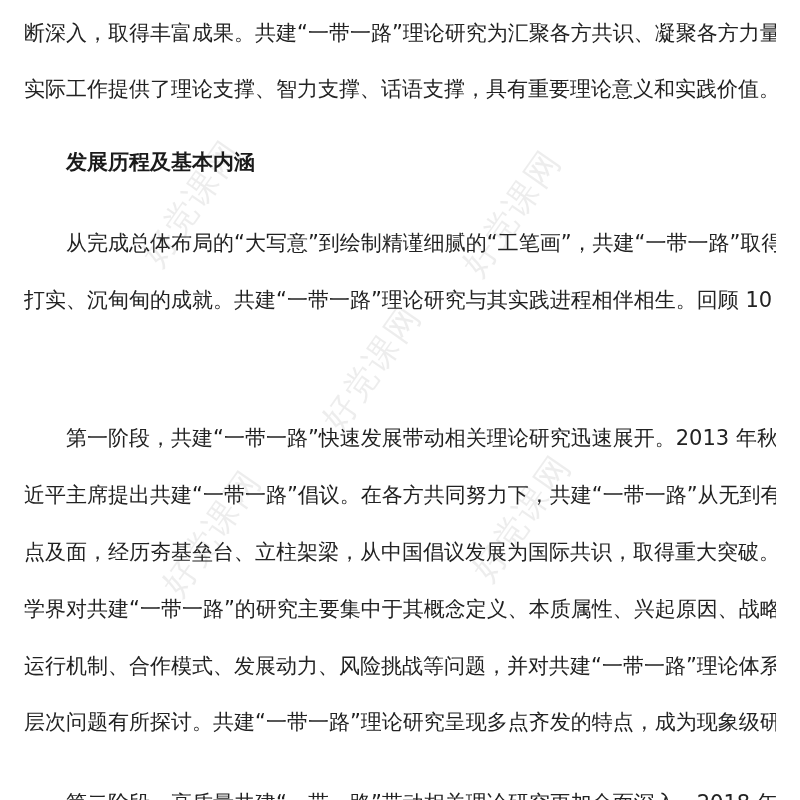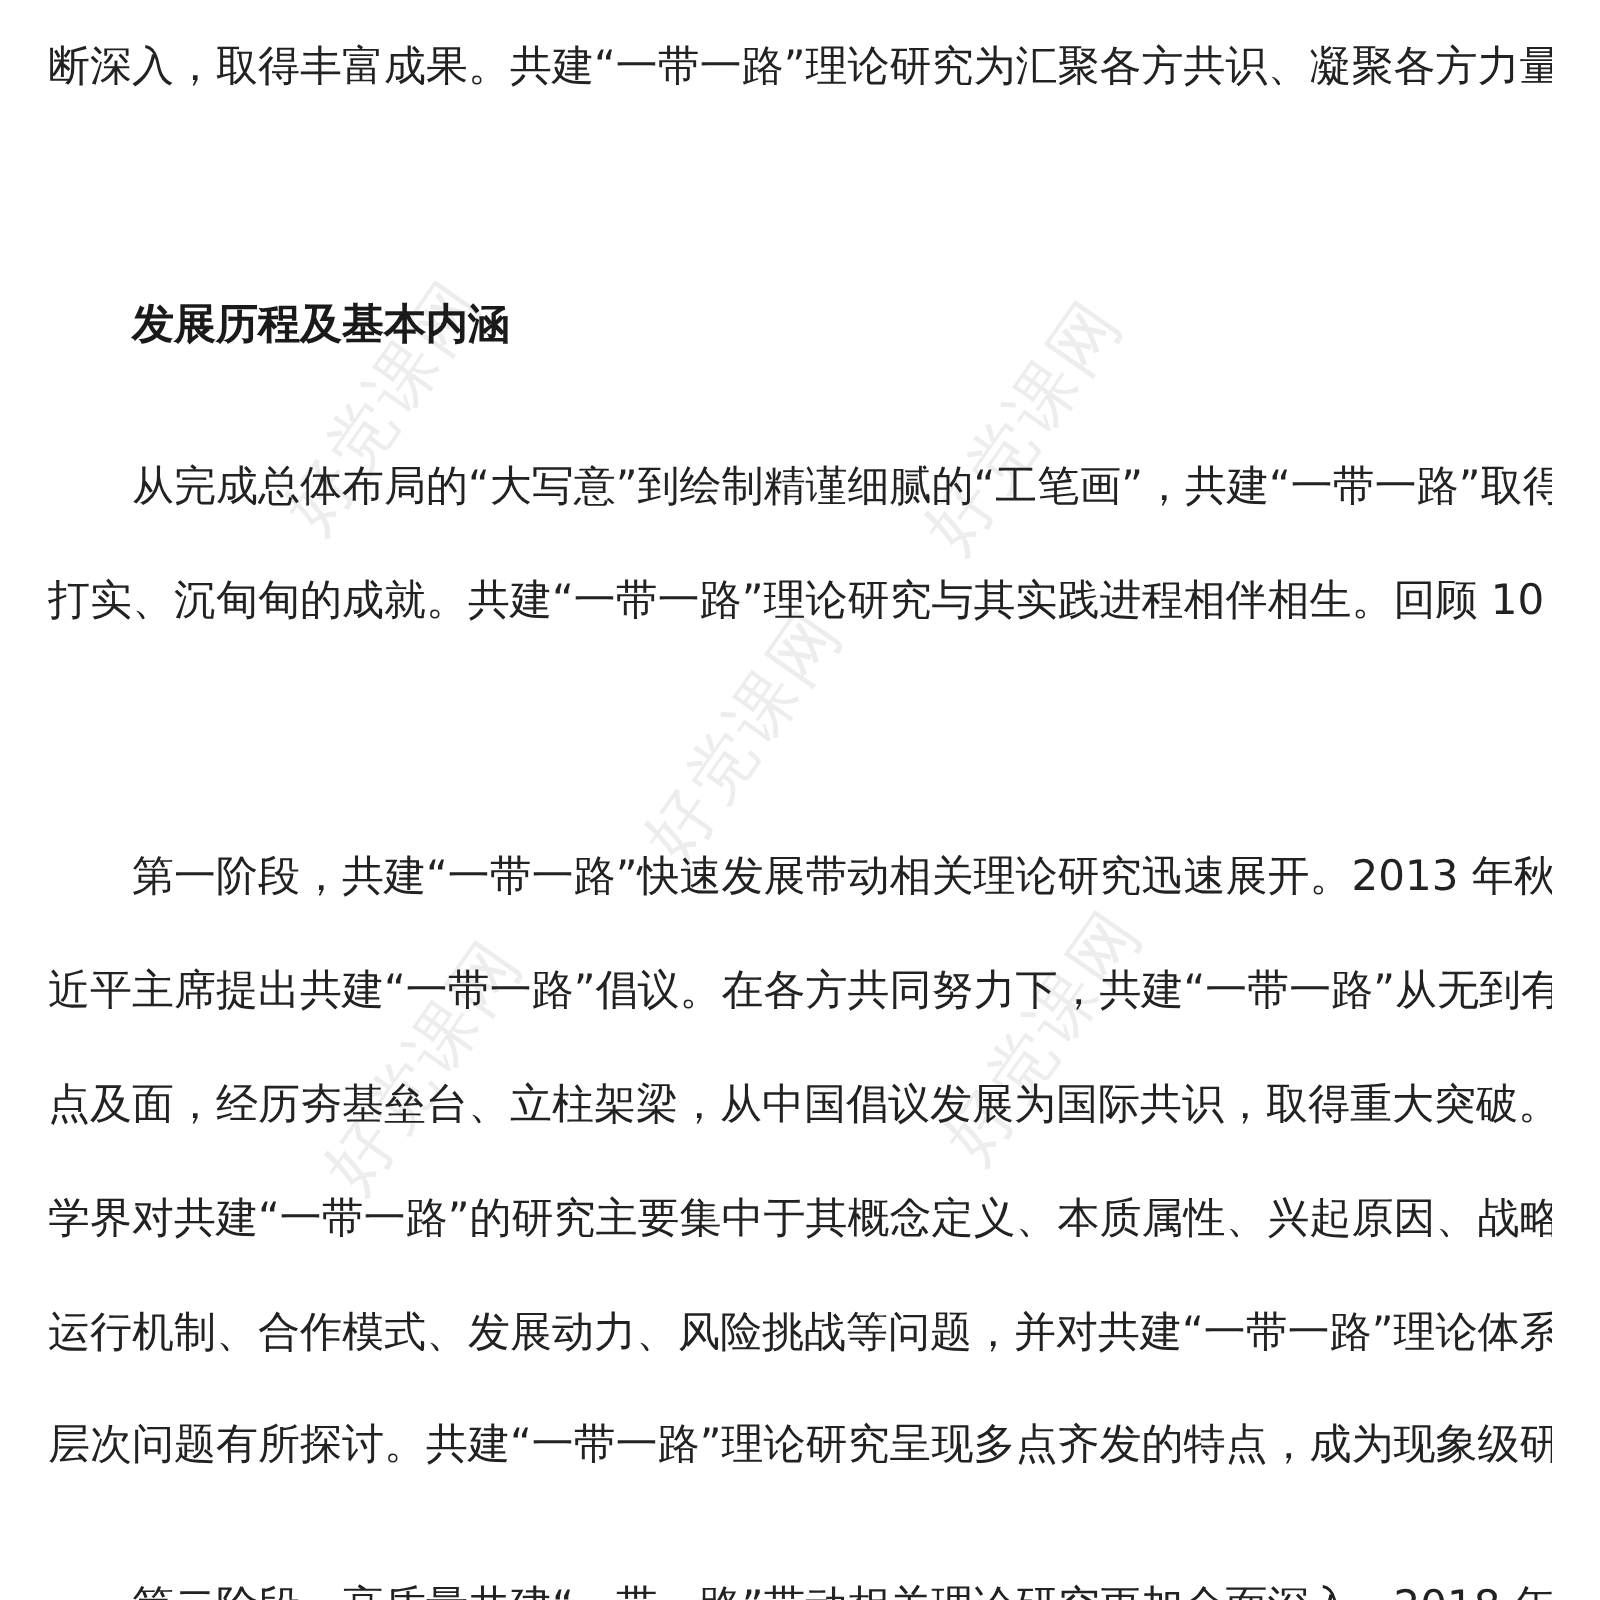--- a/index.html
+++ b/index.html
@@ -68,20 +68,21 @@
 
 <div class="page">
 
   <div class="watermark" style="left:120px; top:180px;">好党课网</div>
   <div class="watermark" style="left:440px; top:190px;">好党课网</div>
   <div class="watermark" style="left:300px; top:345px;">好党课网</div>
   <div class="watermark" style="left:140px; top:510px;">好党课网</div>
   <div class="watermark" style="left:450px; top:495px;">好党课网</div>
 
   <div class="line" style="top:18px;">断深入，取得丰富成果。共建“一带一路”理论研究为汇聚各方共识、凝聚各方力量、推动</div>
+  <div class="line last" style="top:74px;">实际工作提供了理论支撑、智力支撑、话语支撑，具有重要理论意义和实践价值。</div>
 
   <div class="heading" style="top:147px;">发展历程及基本内涵</div>
 
   <div class="line indent" style="top:228px;">从完成总体布局的“大写意”到绘制精谨细腻的“工笔画”，共建“一带一路”取得实</div>
   <div class="line" style="top:285px;">打实、沉甸甸的成就。共建“一带一路”理论研究与其实践进程相伴相生。回顾 10 年来共</div>
 
   <div class="line indent" style="top:423px;">第一阶段，共建“一带一路”快速发展带动相关理论研究迅速展开。2013 年秋天，习</div>
   <div class="line" style="top:480px;">近平主席提出共建“一带一路”倡议。在各方共同努力下，共建“一带一路”从无到有、由</div>
   <div class="line" style="top:537px;">点及面，经历夯基垒台、立柱架梁，从中国倡议发展为国际共识，取得重大突破。这一期间，</div>
   <div class="line" style="top:594px;">学界对共建“一带一路”的研究主要集中于其概念定义、本质属性、兴起原因、战略政策、</div>

